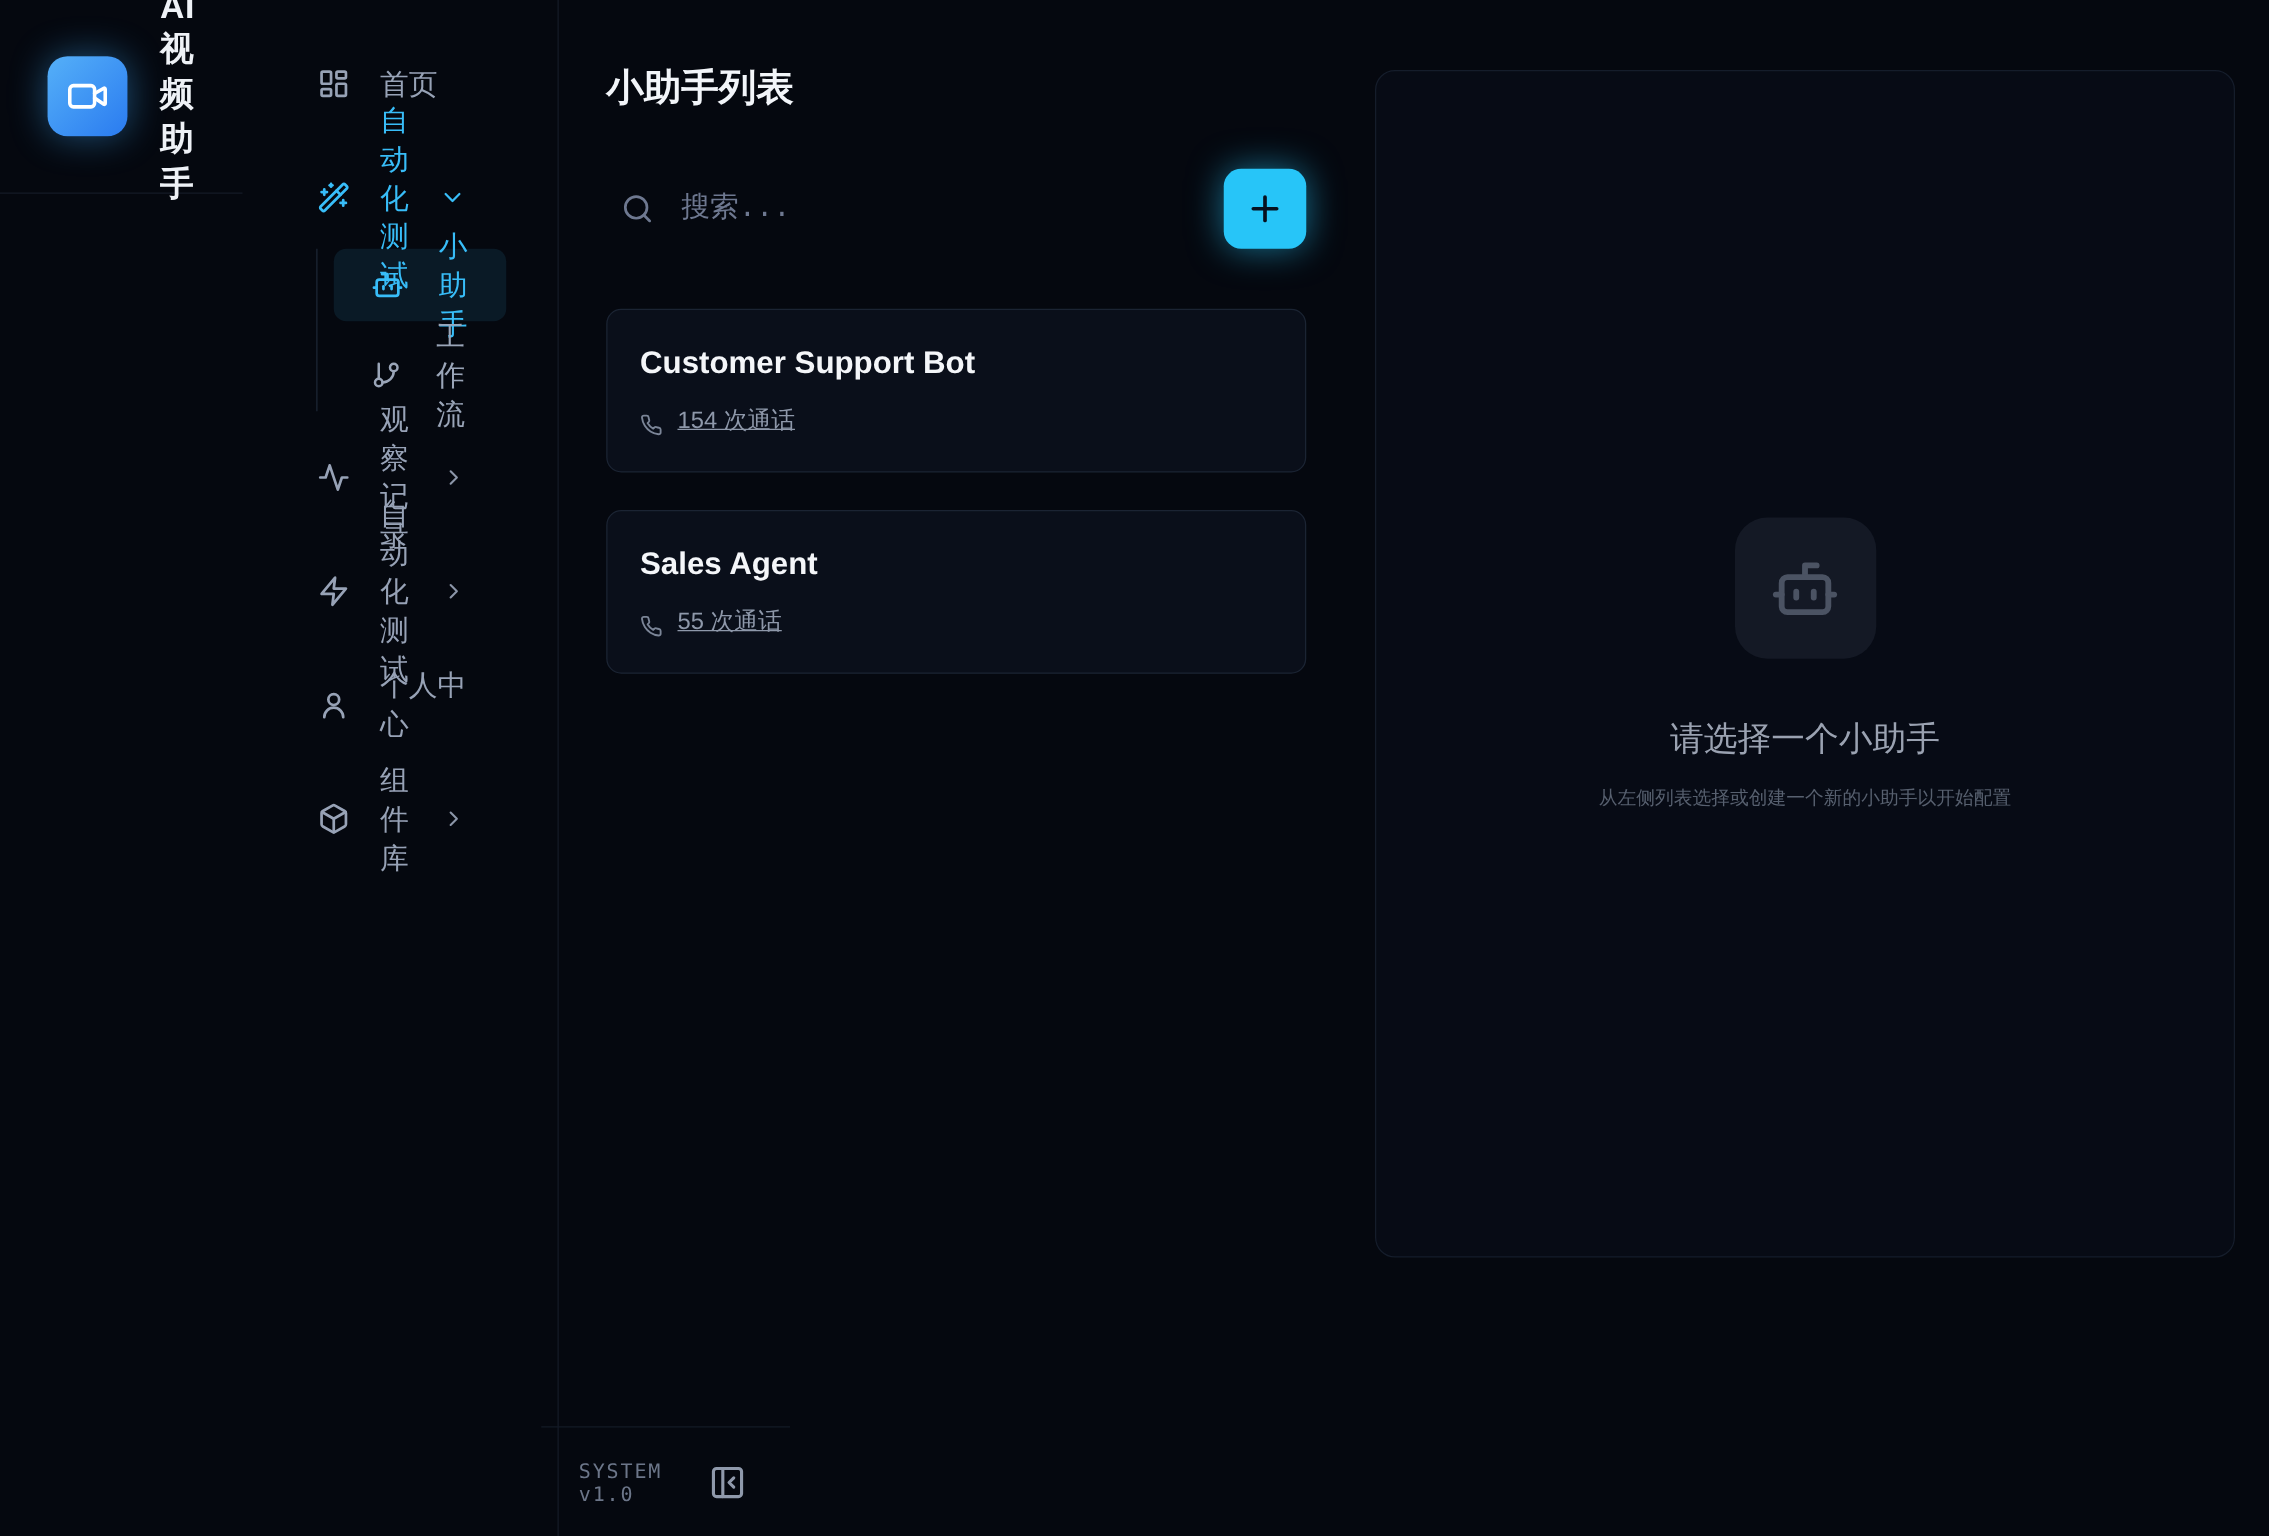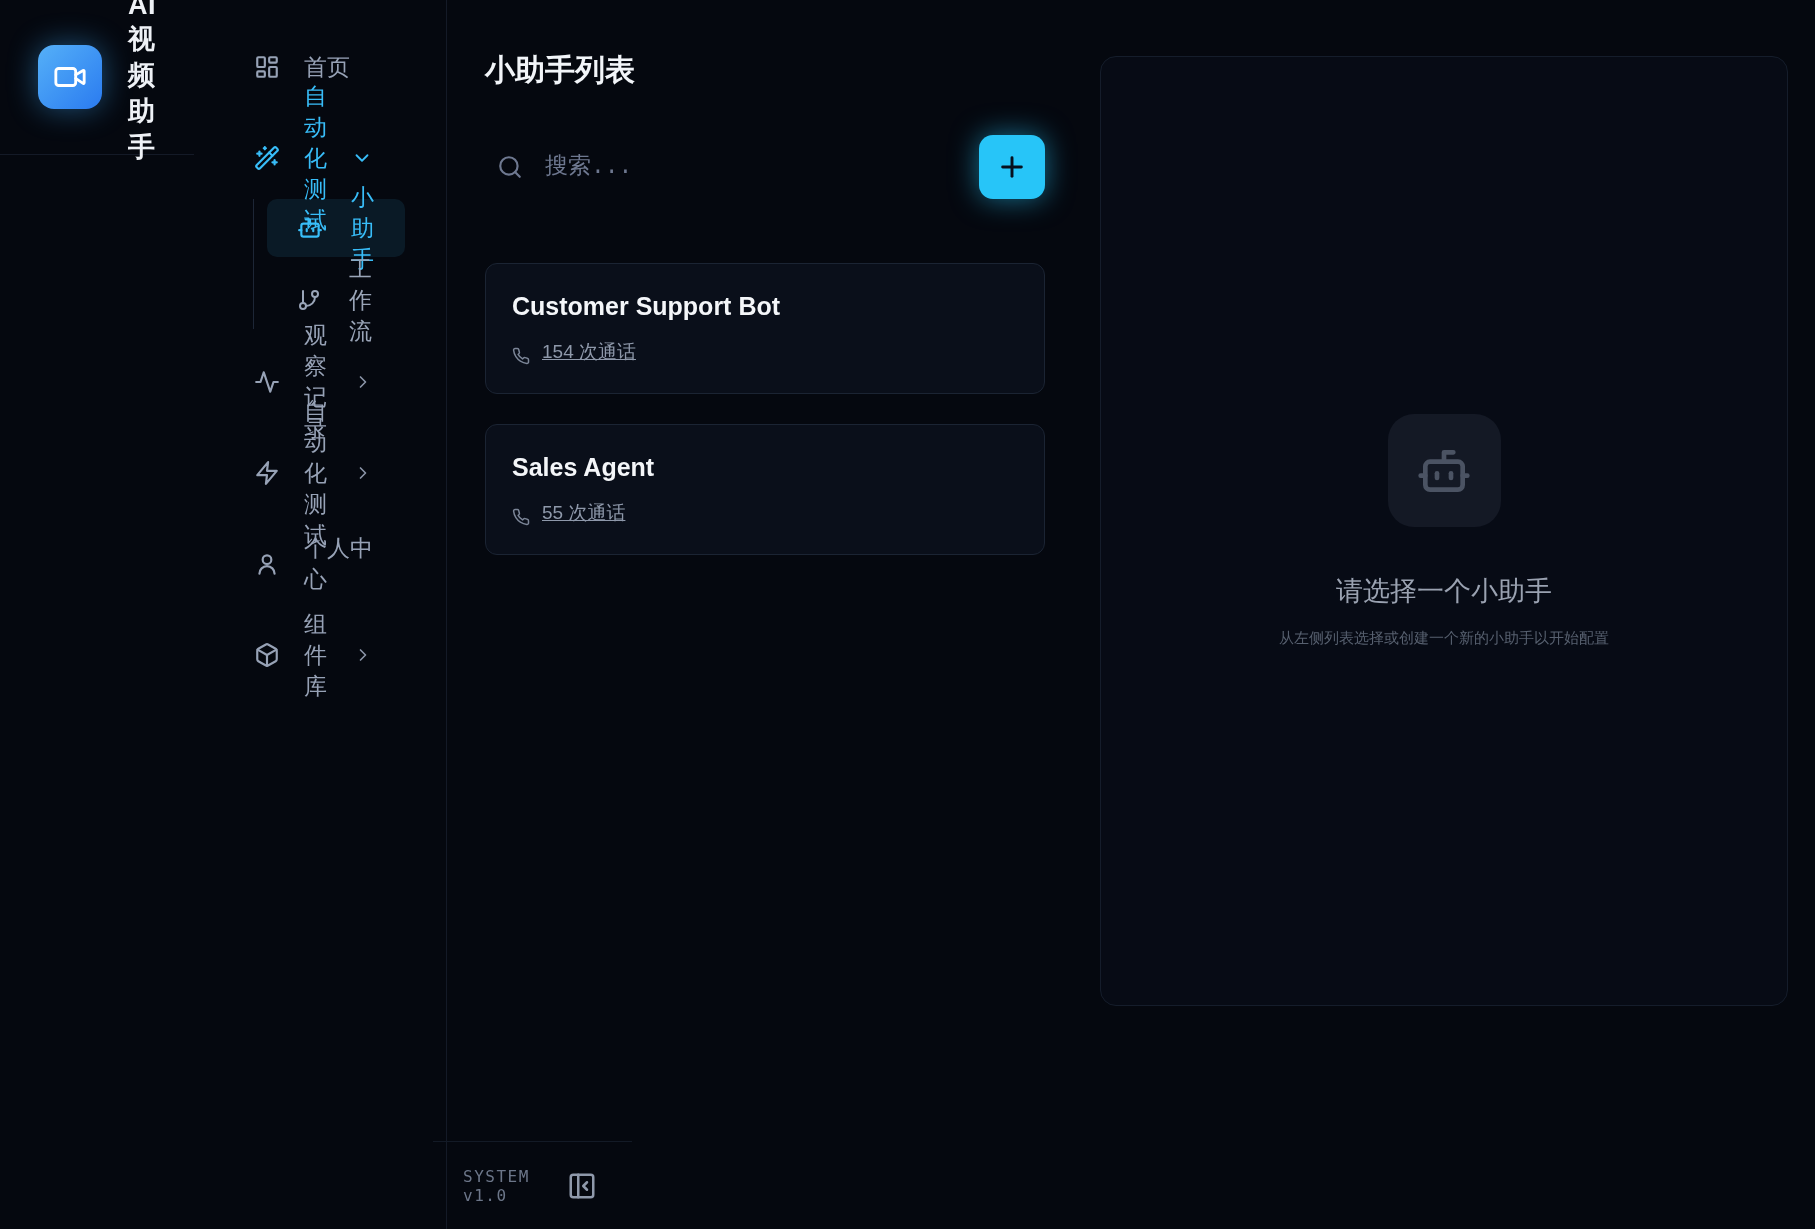--- a/index.html
+++ b/index.html
@@ -86,21 +86,21 @@
     background: transparent; border: none; outline: none;
     font-family: inherit; font-size: 23px; color: #c7cfdc; width: 320px;
   }
   .search-box input::placeholder { color: #6e7890; }
   .add-btn {
     width: 66px; height: 64px; border-radius: 14px; border: none; cursor: pointer;
     background: #27c5f8; color: #07101e;
     box-shadow: 0 0 28px rgba(39, 197, 248, 0.55);
     display: flex; align-items: center; justify-content: center; flex: none;
   }
-  .cards { margin-top: 64px; display: flex; flex-direction: column; gap: 30px; }
+  .cards { margin-top: 48px; display: flex; flex-direction: column; gap: 30px; }
   .card {
     border: 1px solid #1b2433; border-radius: 12px;
     background: #0a0f1a; padding: 28px 26px; cursor: pointer;
   }
   .card-name { font-size: 25px; font-weight: bold; color: #f4f6f9; }
   .card-meta { margin-top: 18px; display: flex; align-items: flex-end; gap: 12px; color: #8e98aa; font-size: 19px; text-decoration: underline; }
   .card-meta .icon { display: flex; color: #7b8597; }
 
   
   .detail-panel {

